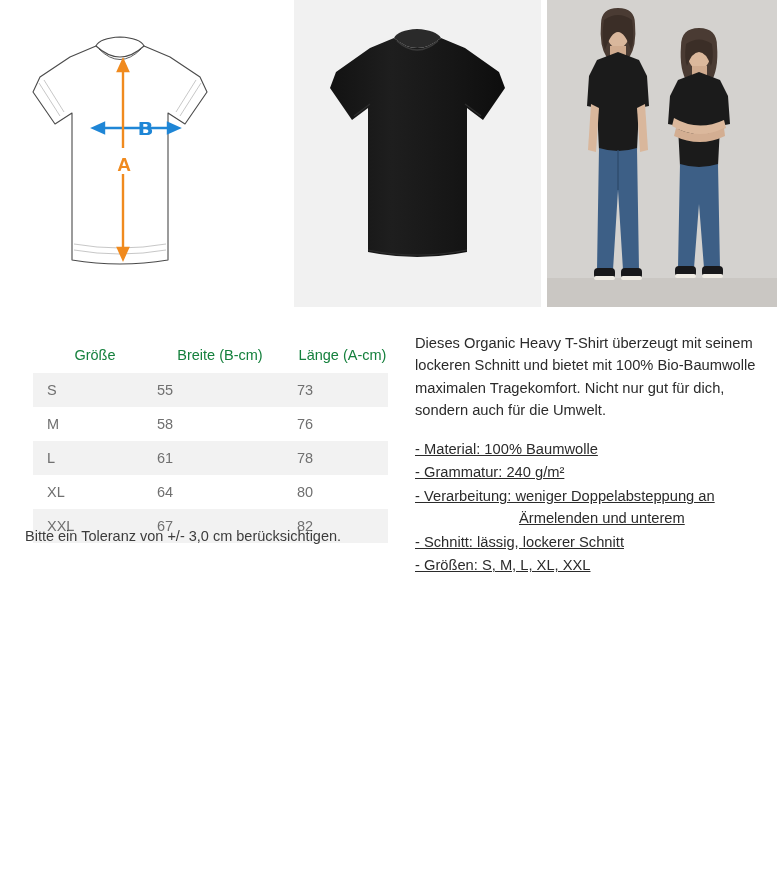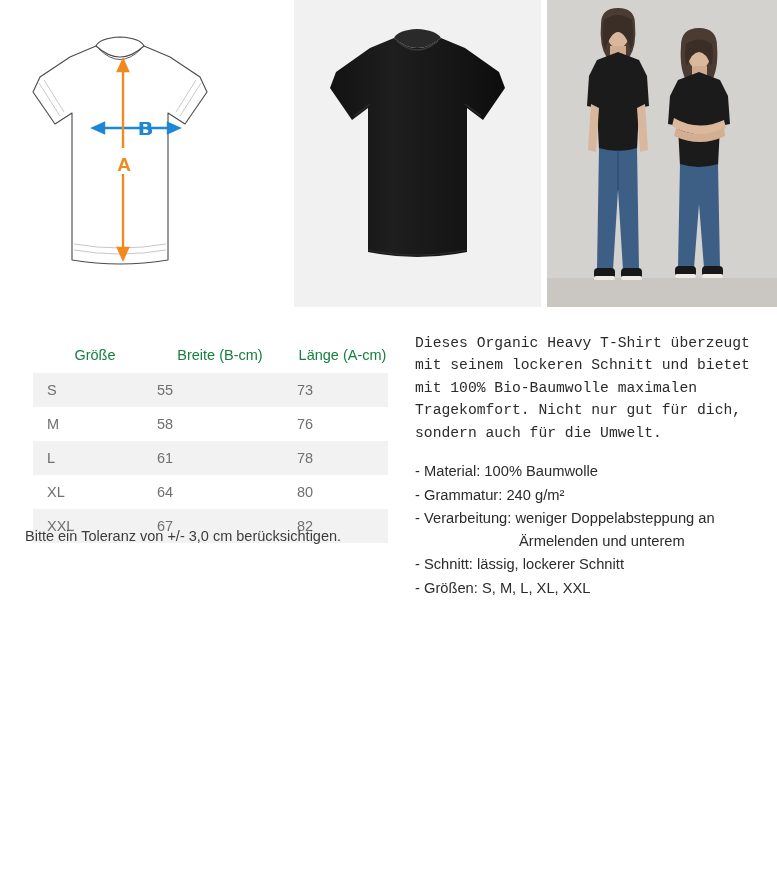--- a/index.html
+++ b/index.html
@@ -86,25 +86,26 @@
   
   .desc {
     position: absolute;
     left: 415px;
     top: 332px;
     width: 348px;
     font-size: 14.7px;
     line-height: 1.53;
     color: #2b2b2b;
   }
-  .desc p { margin: 0 0 16px 0; font-family: Liberation Mono, monospace; }
+  .desc p { margin: 0 0 16px 0; }
   .desc ul {
     list-style: none;
     margin: 0;
     padding: 0;
+    text-decoration: underline;
   }
   .desc li { margin: 0 0 1px 0; }
   .spec-indent {
     display: block;
     padding-left: 104px;
   }
 </style>
 </head>
 <body>
 

